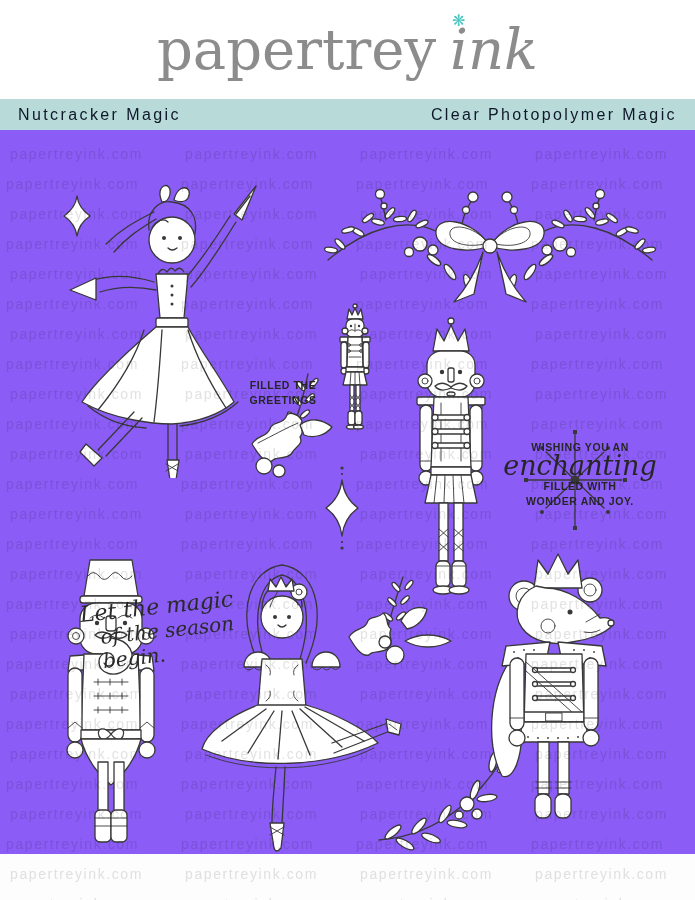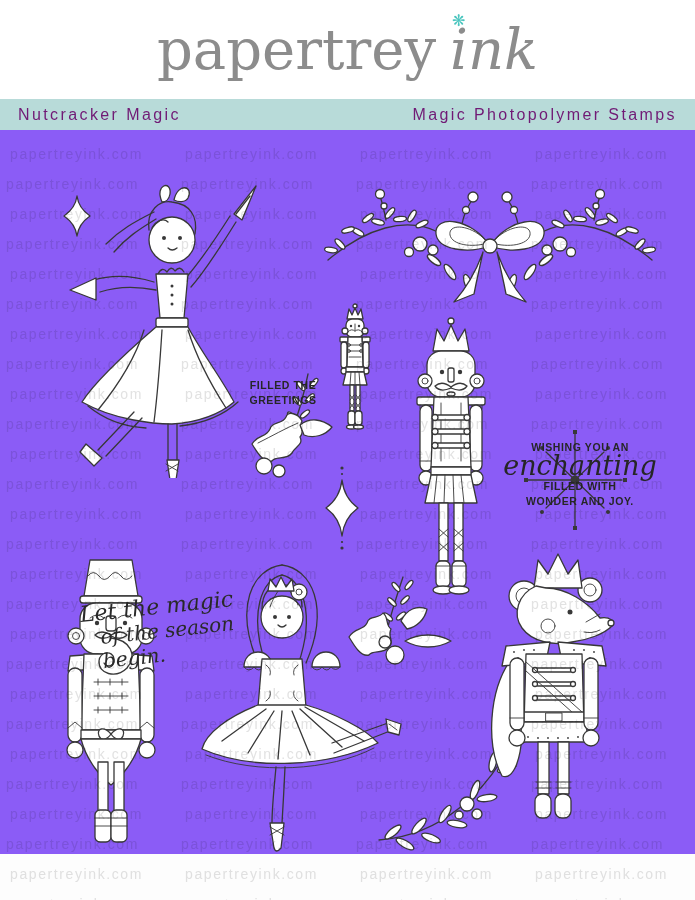--- a/index.html
+++ b/index.html
@@ -8,21 +8,21 @@
     background:#fdfdfd;font-family:"Liberation Sans",sans-serif;
   }
   
   .header{height:99px;display:flex;align-items:center;justify-content:center;background:#fff;}
   .logo{font-family:"DejaVu Serif",serif;font-size:56px;color:#8c8c8c;line-height:1;}
   .logo .ink{font-style:italic;margin-left:14px;position:relative;display:inline-block;}
   .logo .flower{position:absolute;top:-9px;left:2px;font-size:16px;color:#49c5be;font-style:normal;}
   
   .titlebar{
     height:31px;background:#b8dbd9;display:flex;align-items:center;justify-content:space-between;
-    padding:0 18px;color:#701a75;font-size:16px;letter-spacing:2.4px;
+    padding:0 18px;color:#0f172a;font-size:16px;letter-spacing:2.4px;
   }
   
   .main{position:absolute;top:130px;left:0;width:695px;height:724px;background:#8b5cf6;}
   .wm-layer{position:absolute;inset:0;z-index:5;pointer-events:none;mix-blend-mode:multiply;}
   .wm-layer span{position:absolute;color:#e2e2e2;font-size:14px;letter-spacing:1.6px;white-space:nowrap;}
   .stamp{position:absolute;z-index:2;}
   svg.art{display:block;}
   svg.art *{stroke:#383838;stroke-width:1.3;stroke-linecap:round;stroke-linejoin:round;fill:none;}
   svg.art .w{fill:#ffffff;}
   svg.art .d{fill:#383838;stroke:none;}
@@ -44,21 +44,21 @@
 </head>
 <body>
 
 <div class="header">
   <div class="logo"><span>papertrey</span><span class="ink"><span class="flower">❋</span><span>ink</span></span>
   </div>
 </div>
 
 <div class="titlebar">
   <span>Nutcracker Magic</span>
-  <span>Magic Photopolymer Stamps</span>
+  <span>Clear Photopolymer Magic</span>
 </div>
 
 <div class="main">
 
   <div class="wm-layer">
       <span style="top: 16px; left: 10px;">papertreyink.com</span>
       <span style="top: 16px; left: 185px;">papertreyink.com</span>
       <span style="top: 16px; left: 360px;">papertreyink.com</span>
       <span style="top: 16px; left: 535px;">papertreyink.com</span>
       <span style="top: 46px; left: 6px;">papertreyink.com</span>

